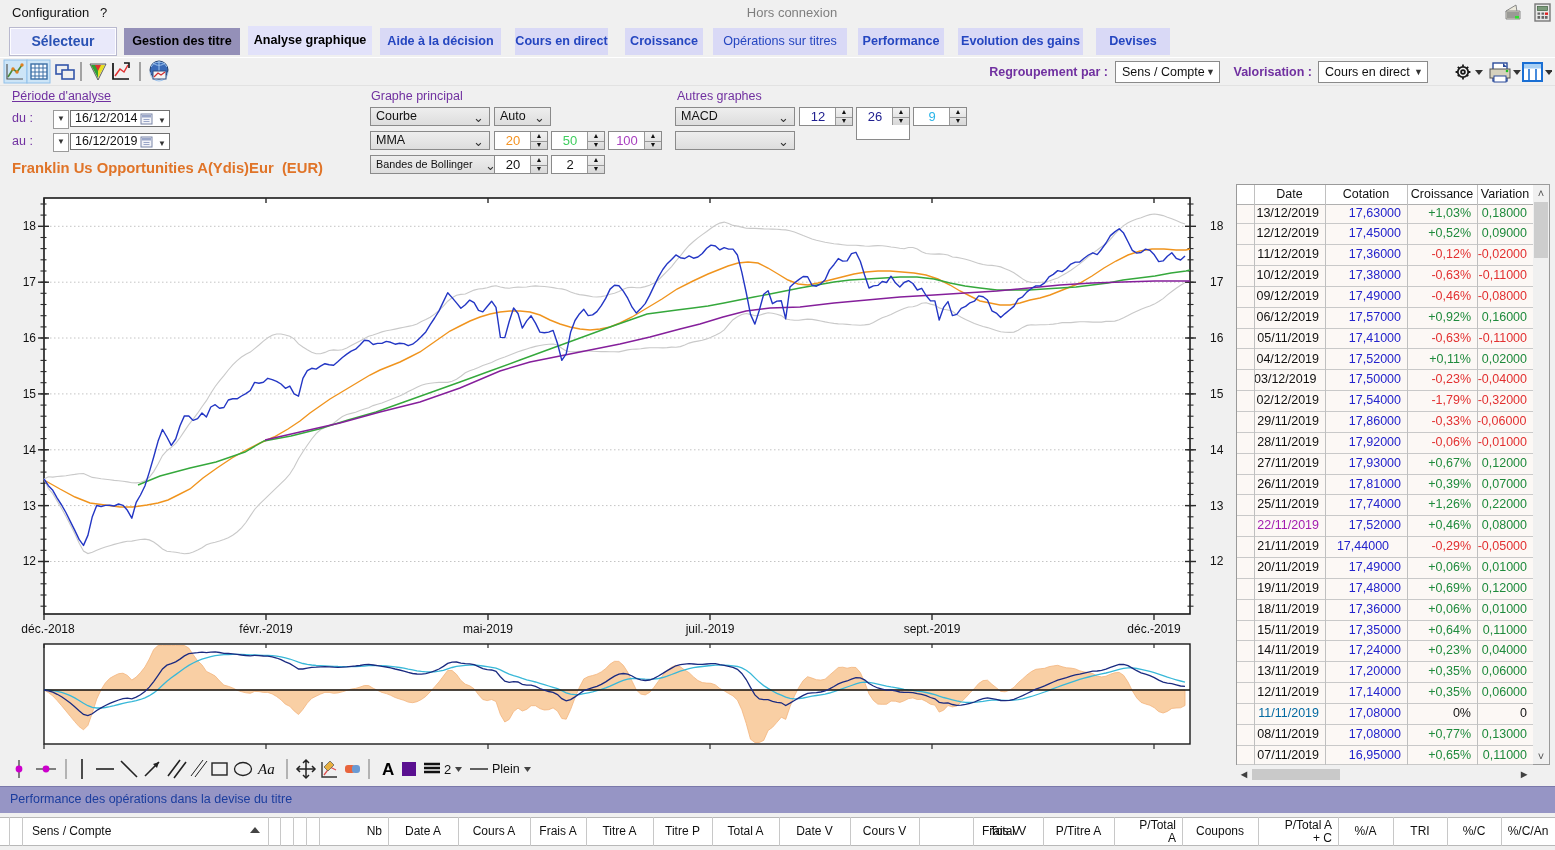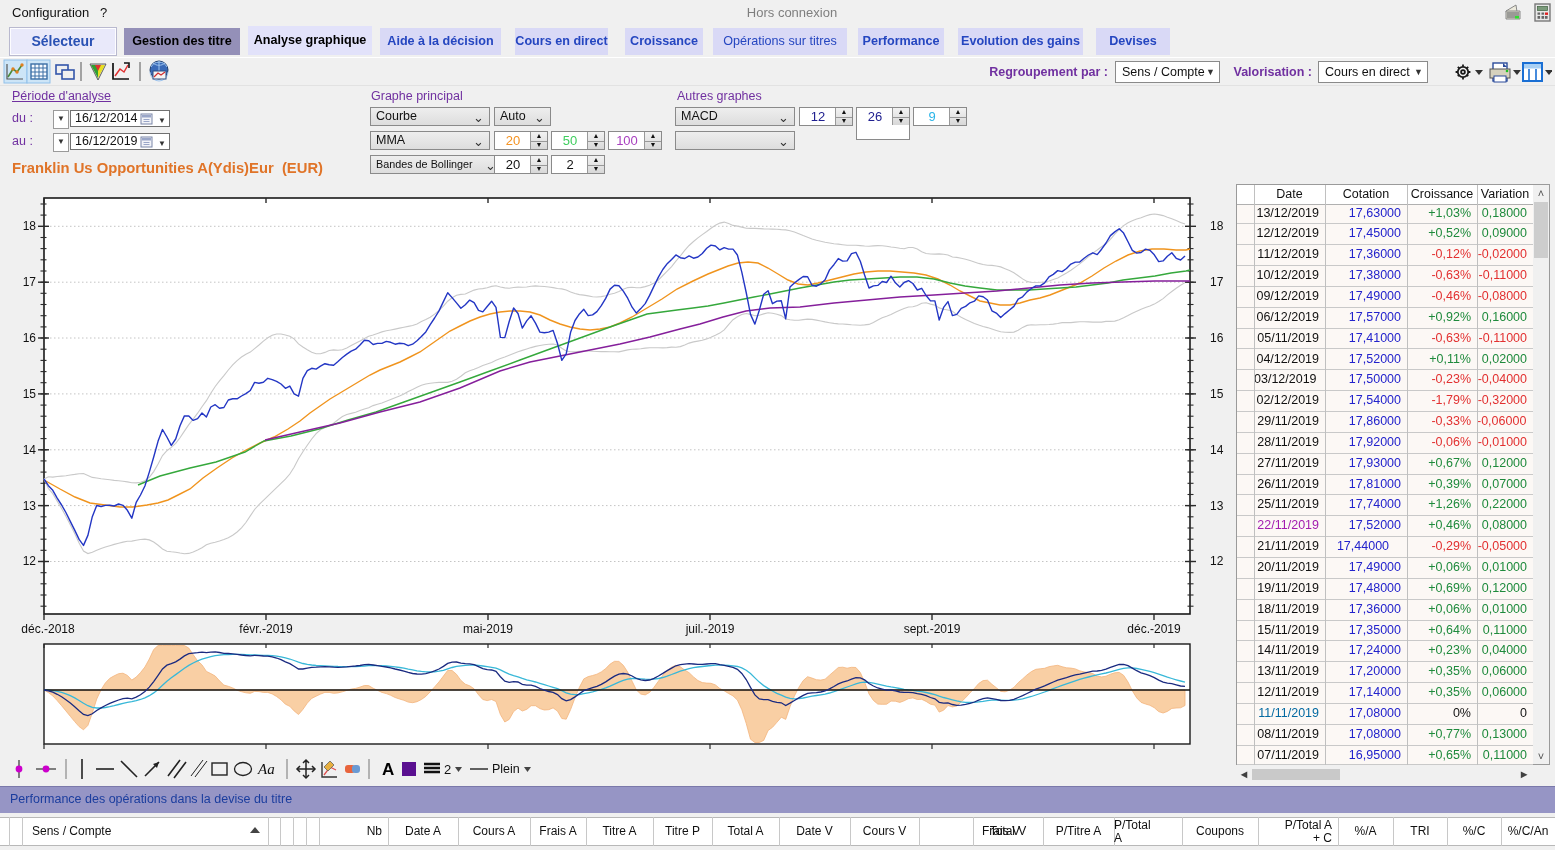--- a/index.html
+++ b/index.html
@@ -571,21 +571,21 @@
 <div style="position:absolute;left:779px;top:824px;width:71px;text-align:center;font-size:12px;color:#111">Date V</div>
 <div style="position:absolute;left:919px;top:817px;width:1px;height:29px;background:#c8c8c8"></div>
 <div style="position:absolute;left:850px;top:824px;width:69px;text-align:center;font-size:12px;color:#111">Cours V</div>
 <div style="position:absolute;left:973px;top:817px;width:1px;height:29px;background:#c8c8c8"></div>
 <div style="position:absolute;left:966px;top:824px;width:54px;text-align:right;font-size:12px;color:#111">Frais V</div>
 <div style="position:absolute;left:1043px;top:817px;width:1px;height:29px;background:#c8c8c8"></div>
 <div style="position:absolute;left:973px;top:824px;width:70px;text-align:center;font-size:12px;color:#111">Total V</div>
 <div style="position:absolute;left:1114px;top:817px;width:1px;height:29px;background:#c8c8c8"></div>
 <div style="position:absolute;left:1043px;top:824px;width:71px;text-align:center;font-size:12px;color:#111">P/Titre A</div>
 <div style="position:absolute;left:1182px;top:817px;width:1px;height:29px;background:#c8c8c8"></div>
-<div style="position:absolute;left:1114px;top:819px;width:62px;text-align:left;font-size:12px;line-height:13px;color:#111">P/Total<br>A</div>
+<div style="position:absolute;left:1114px;top:819px;width:62px;text-align:right;font-size:12px;line-height:13px;color:#111">P/Total<br>A</div>
 <div style="position:absolute;left:1258px;top:817px;width:1px;height:29px;background:#c8c8c8"></div>
 <div style="position:absolute;left:1182px;top:824px;width:76px;text-align:center;font-size:12px;color:#111">Coupons</div>
 <div style="position:absolute;left:1338px;top:817px;width:1px;height:29px;background:#c8c8c8"></div>
 <div style="position:absolute;left:1258px;top:819px;width:74px;text-align:right;font-size:12px;line-height:13px;color:#111">P/Total A<br>+ C</div>
 <div style="position:absolute;left:1393px;top:817px;width:1px;height:29px;background:#c8c8c8"></div>
 <div style="position:absolute;left:1338px;top:824px;width:55px;text-align:center;font-size:12px;color:#111">%/A</div>
 <div style="position:absolute;left:1447px;top:817px;width:1px;height:29px;background:#c8c8c8"></div>
 <div style="position:absolute;left:1393px;top:824px;width:54px;text-align:center;font-size:12px;color:#111">TRI</div>
 <div style="position:absolute;left:1501px;top:817px;width:1px;height:29px;background:#c8c8c8"></div>
 <div style="position:absolute;left:1447px;top:824px;width:54px;text-align:center;font-size:12px;color:#111">%/C</div>

